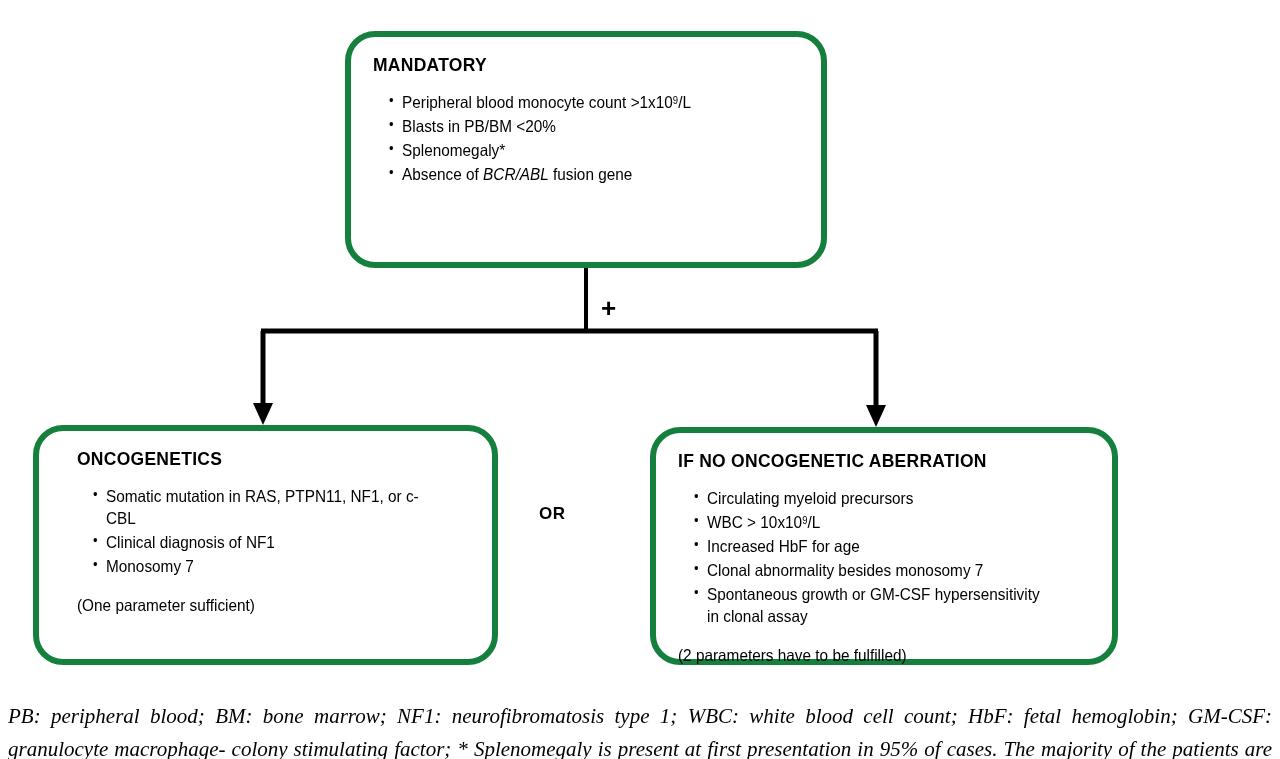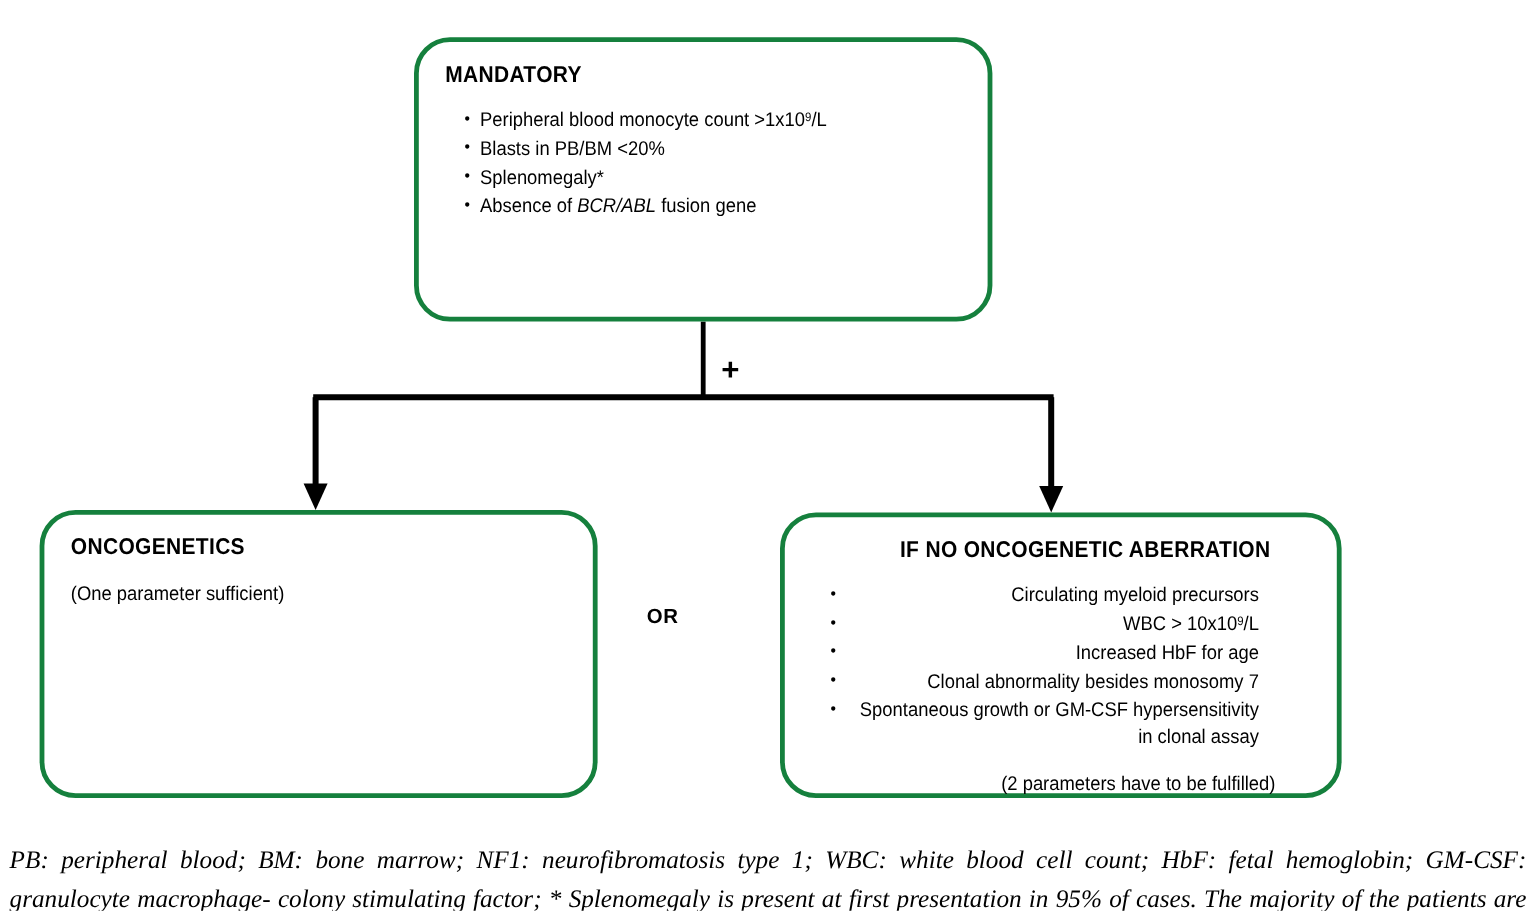--- a/index.html
+++ b/index.html
@@ -13,21 +13,21 @@
     position: relative;
     overflow: hidden;
     font-family: "Liberation Sans", sans-serif;
     color: #000000;
   }
 
   
   .box {
     position: absolute;
     box-sizing: border-box;
-    border: 4px solid #15803d;
+    border: 6px solid #15803d;
     border-radius: 30px;
     background: #ffffff;
   }
   .box-inner {
     padding: 18px 22px 10px 22px;
   }
   .box-title {
     font-family: "Liberation Sans", sans-serif;
     font-weight: bold;
     font-size: 19px;
@@ -80,27 +80,27 @@
     left: 345px;
     top: 31px;
     width: 482px;
     height: 237px;
   }
   #box-oncogenetics {
     left: 33px;
     top: 425px;
     width: 465px;
     height: 240px;
+    padding-left: 16px;
   }
   #box-no-aberration {
     left: 650px;
     top: 427px;
     width: 468px;
     height: 238px;
-    text-align: right;
   }
 
   
   #connector {
     position: absolute;
     left: 0;
     top: 0;
     width: 1280px;
     height: 759px;
     pointer-events: none;
@@ -168,20 +168,25 @@
       <li><span>Absence of </span><i>BCR/ABL</i><span> fusion gene</span></li>
     </ul>
   </div>
 </div>
 
 <div class="operator" id="plus-symbol">+</div>
 
 <div class="box" id="box-oncogenetics">
   <div class="box-inner">
     <div class="box-title">ONCOGENETICS</div>
+    <ul class="bullets">
+      <li><span>Somatic mutation in RAS, PTPN11, NF1, or c-CBL</span></li>
+      <li><span>Clinical diagnosis of NF1</span></li>
+      <li><span>Monosomy 7</span></li>
+    </ul>
     <div class="note">(One parameter sufficient)</div>
   </div>
 </div>
 
 <div class="operator" id="or-symbol">OR</div>
 
 <div class="box" id="box-no-aberration">
   <div class="box-inner">
     <div class="box-title">IF NO ONCOGENETIC ABERRATION</div>
     <ul class="bullets">

